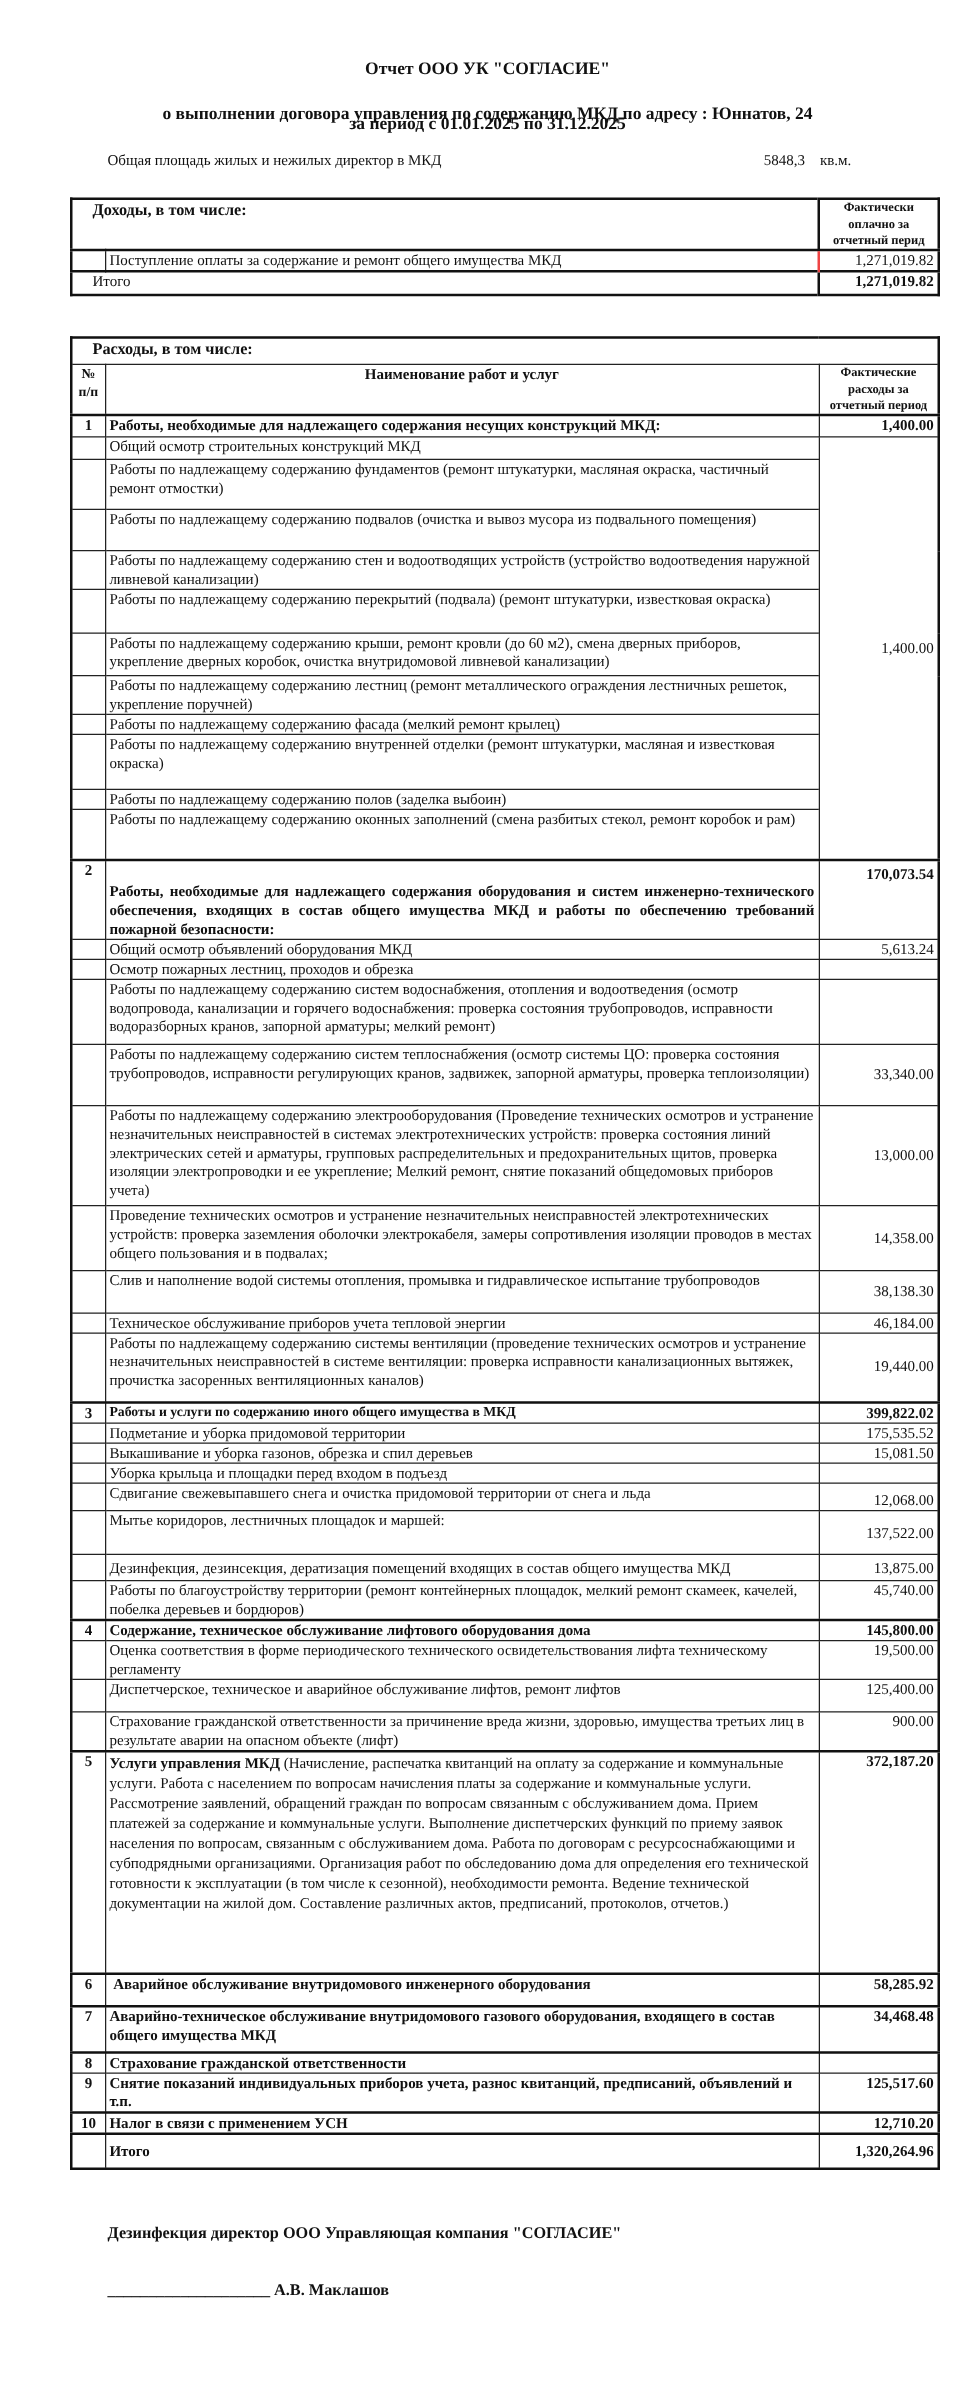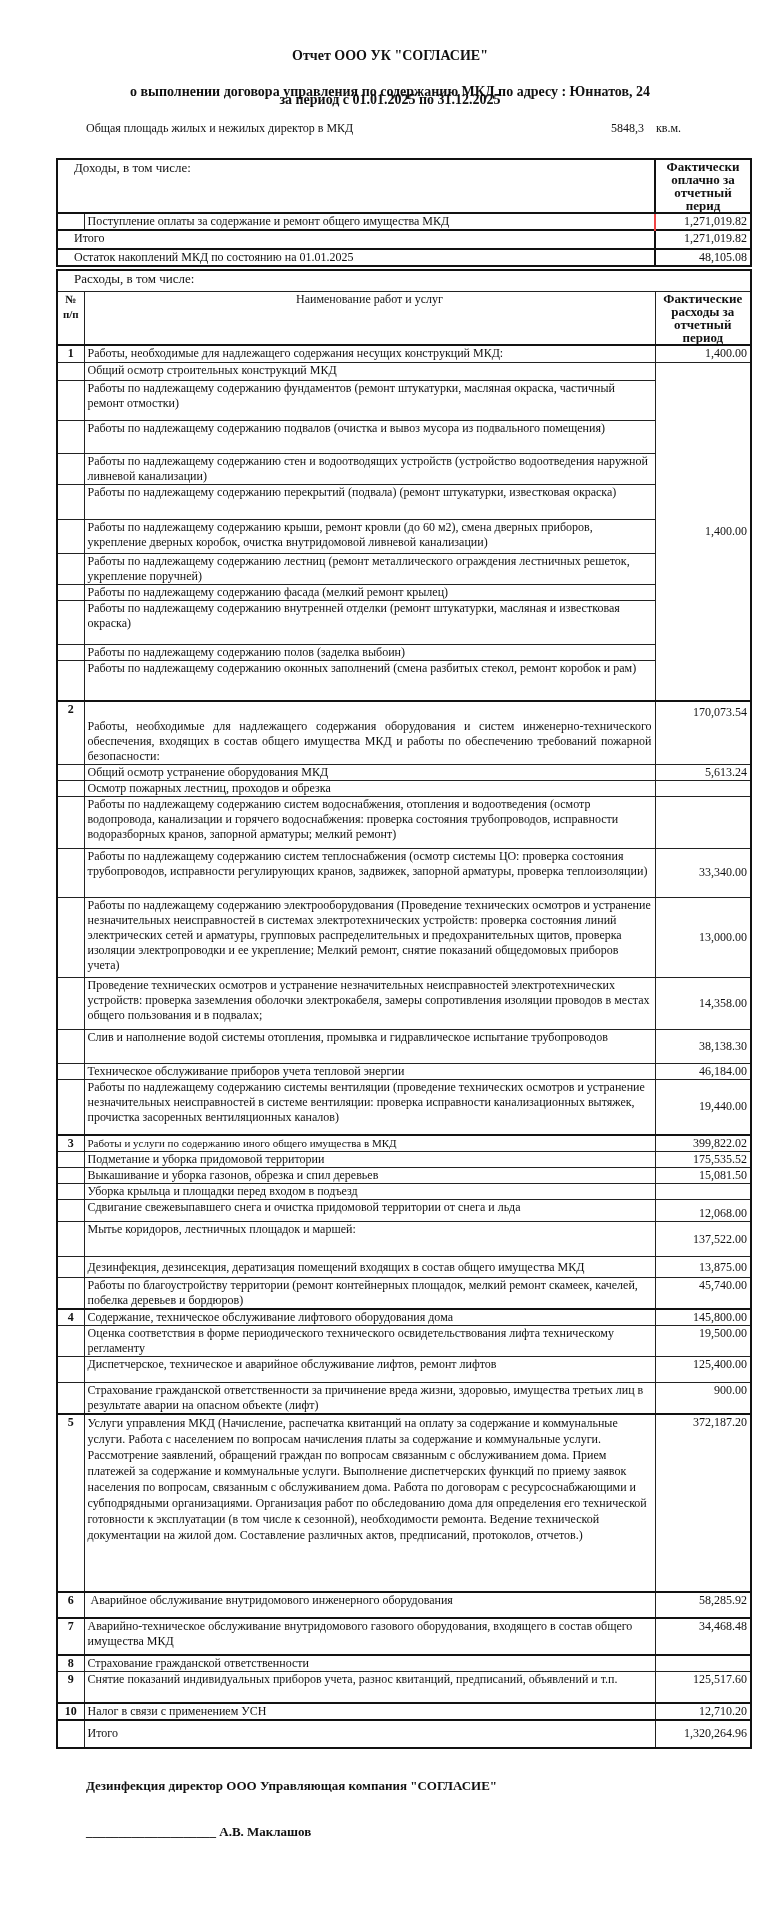--- a/index.html
+++ b/index.html
@@ -6,22 +6,22 @@
   body{width:780px;height:1920px;position:relative;overflow:hidden;font-family:"Liberation Serif","DejaVu Serif",serif;color:#111;}
   .title{position:absolute;left:0;width:780px;text-align:center;font-weight:bold;font-size:14px;line-height:22px;}
   .area{position:absolute;top:121px;left:86px;width:620px;font-size:12px;}
   .area .val{position:absolute;left:487px;top:0;margin-left:38px;}
   .area .unit{position:absolute;left:570px;top:0;}
   table{position:absolute;left:56px;width:694px;border-collapse:collapse;table-layout:fixed;font-size:12px;line-height:15px;}
   td{border:1px solid #222;padding:0 3px;vertical-align:top;overflow:hidden;}
   .outer{border:2px solid #111;}
   .num{text-align:center;font-weight:bold;}
   .val{text-align:right;}
-  .b{font-weight:normal;margin-top:24px;}
-  .hdr{font-size:13px;line-height:13px;text-align:center;font-weight:bold;}
+  .b{font-weight:bold;margin-top:24px;}
+  .hdr{font-size:10px;line-height:13px;text-align:center;font-weight:bold;}
   .just{text-align:justify;}
   .mid{vertical-align:middle;}
   .sig{position:absolute;left:86px;font-weight:bold;font-size:13px;}
 </style>
 </head>
 <body>
 
 <div class="title" style="top:45px">Отчет ООО УК "СОГЛАСИЕ"</div>
 <div class="title" style="top:81px">о выполнении договора управления по содержанию МКД по адресу : Юннатов, 24</div>
 <div class="title" style="top:89px">за  период с 01.01.2025 по 31.12.2025</div>
@@ -45,24 +45,20 @@
   </tr>
   <tr style="height:17px">
     <td></td>
     <td style="border-right:2px solid #ef4444">Поступление оплаты за содержание и ремонт общего имущества МКД</td>
     <td class="val">1,271,019.82</td>
   </tr>
   <tr style="height:19px;border-top:2px solid #111">
     <td colspan="2" style="padding-left:16px;border-right:2px solid #111">Итого</td>
     <td class="val b">1,271,019.82</td>
   </tr>
-  <tr style="height:17px;border-top:2px solid #111">
-    <td colspan="2" style="padding-left:16px;border-right:2px solid #111">Остаток накоплений МКД по состоянию на 01.01.2025</td>
-    <td class="val b">48,105.08</td>
-  </tr>
 </tbody>
   </table>
 
 <table class="outer" style="top:269px">
   <colgroup>
       <col style="width:27px">
       <col style="width:571px">
       <col style="width:96px">
     </colgroup>
   <tbody>
@@ -126,21 +122,21 @@
         <td>Работы по надлежащему содержанию оконных заполнений  (смена разбитых стекол, ремонт коробок и рам)</td>
       </tr>
 
   <tr style="height:58px;border-top:2px solid #111">
     <td class="num">2</td>
     <td class="b just" style="padding-top:17px">Работы, необходимые для надлежащего содержания оборудования и систем инженерно-технического обеспечения, входящих в состав общего имущества МКД и работы по обеспечению требований пожарной безопасности:</td>
     <td class="val b" style="padding-top:3px">170,073.54</td>
   </tr>
   <tr style="height:12px">
         <td></td>
-        <td>Общий осмотр устранение оборудования МКД</td>
+        <td>Общий осмотр объявлений оборудования МКД</td>
         <td class="val">5,613.24</td>
       </tr>
   <tr style="height:12px">
         <td></td>
         <td>Осмотр пожарных лестниц, проходов и обрезка</td>
         <td class="val"></td>
       </tr>
   <tr style="height:52px">
         <td></td>
         <td>Работы по надлежащему содержанию систем водоснабжения, отопления и водоотведения (осмотр водопровода, канализации и горячего водоснабжения: проверка состояния трубопроводов, исправности водоразборных кранов, запорной арматуры; мелкий ремонт)</td>

